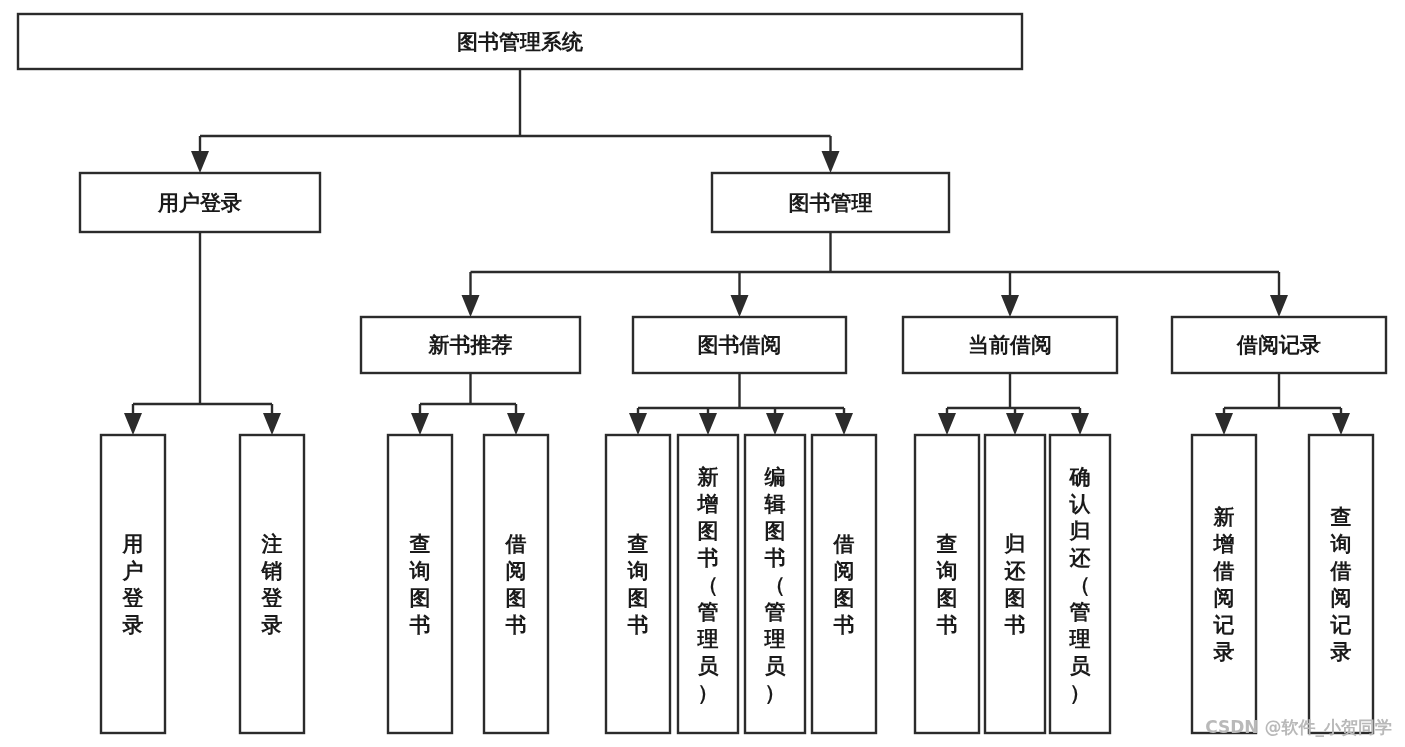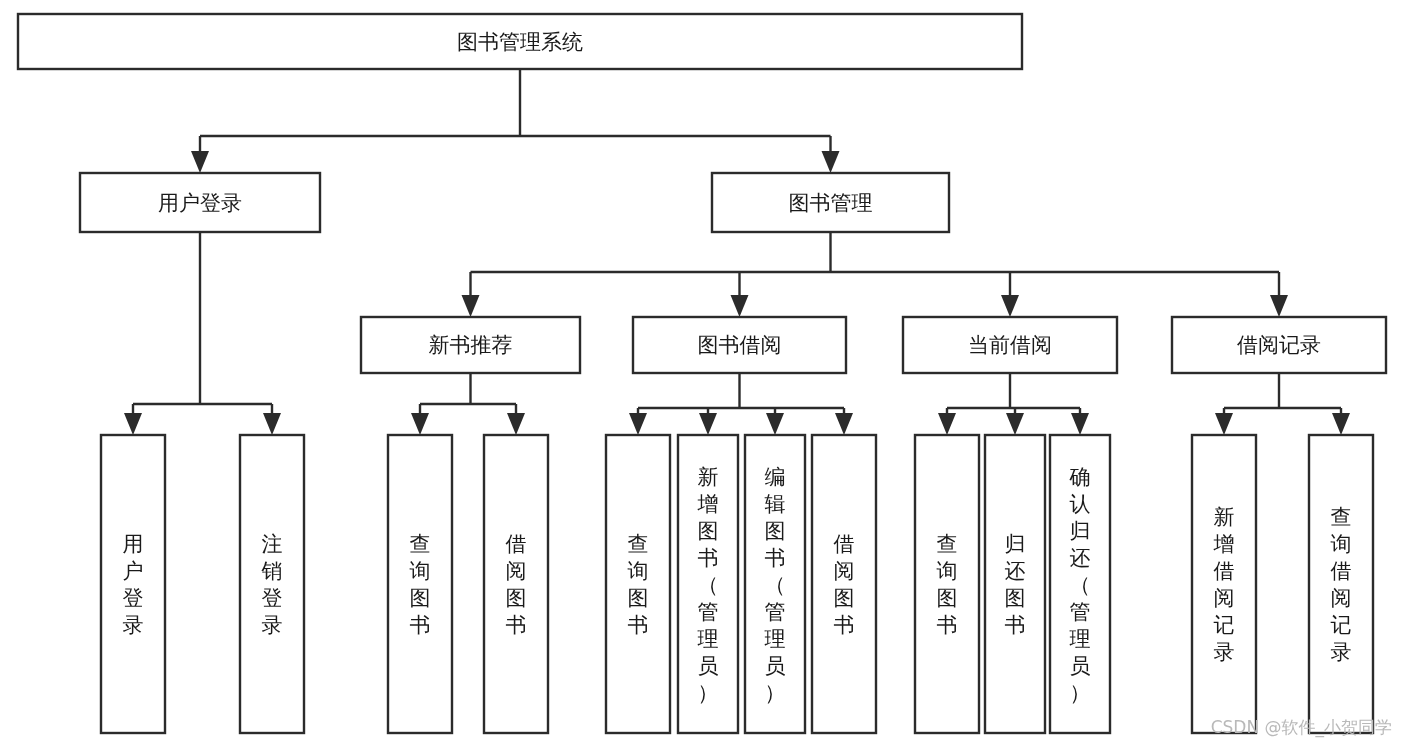--- a/index.html
+++ b/index.html
@@ -12,20 +12,21 @@
     width: 1405px;
     height: 747px;
     overflow: hidden;
     font-family: "DejaVu Sans", "Liberation Sans", sans-serif;
   }
   #diagram-root {
     position: relative;
     width: 1405px;
     height: 747px;
     background: #ffffff;
+    font-weight: bold;
   }
   svg.diagram-canvas {
     position: absolute;
     top: 0;
     left: 0;
     width: 1405px;
     height: 747px;
     display: block;
   }
   .node-box {

